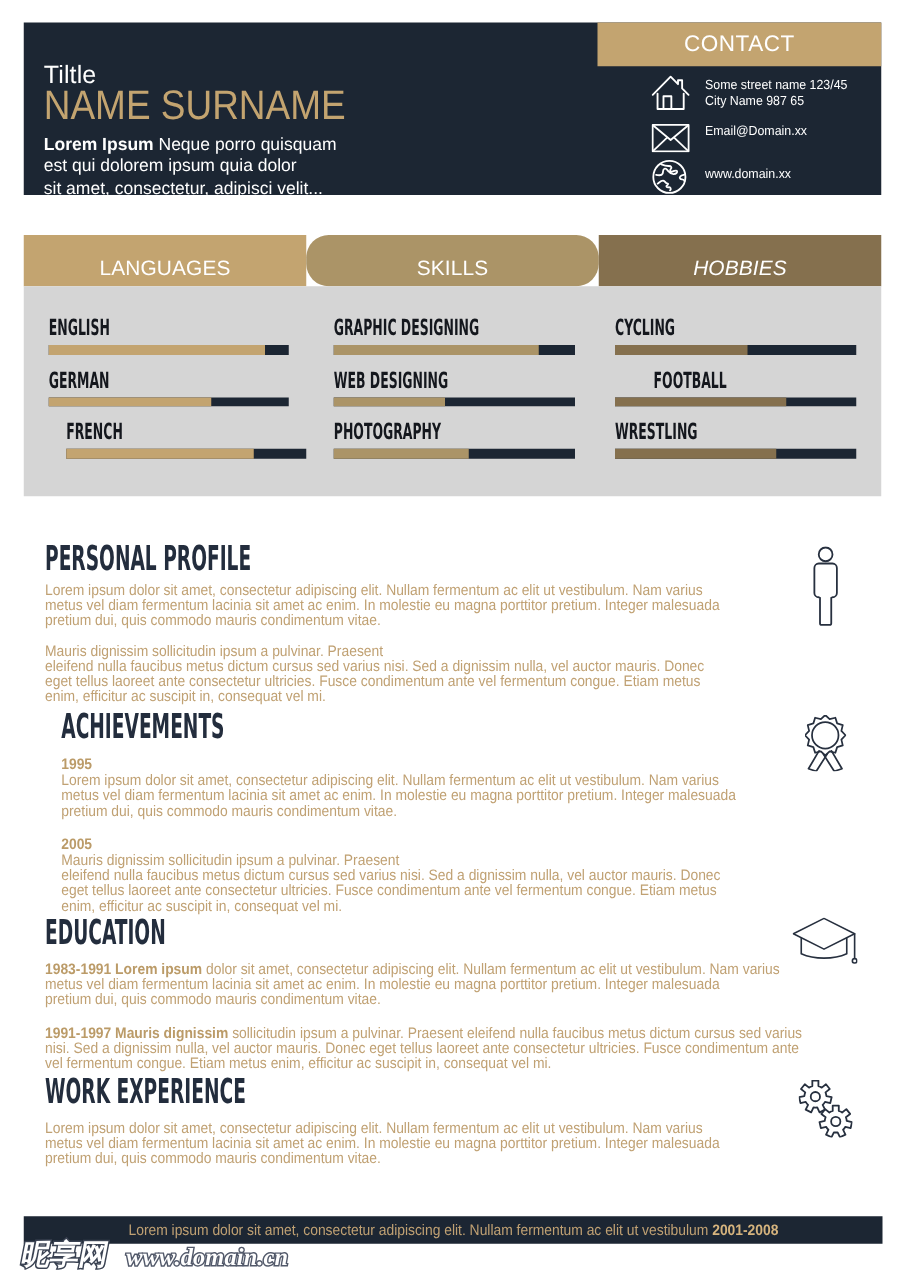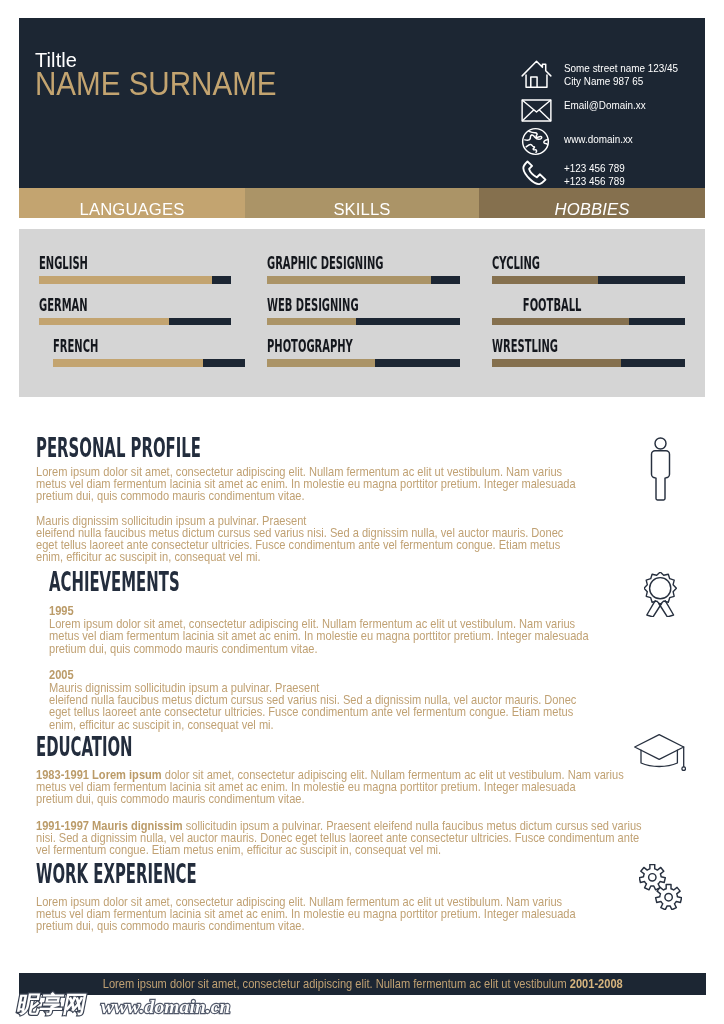--- a/index.html
+++ b/index.html
@@ -1,43 +1,43 @@
 <!DOCTYPE html>
 <html><head>
 <meta charset="utf-8">
 <title>Resume</title>
 <style>
   html,body{margin:0;padding:0;}
   body{width:724px;height:1024px;background:#ffffff;font-family:"Liberation Sans",sans-serif;overflow:hidden;position:relative;}
   .page{position:absolute;left:0;top:0;width:724px;height:1024px;background:#fff;}
 
   
-  .hdr{position:absolute;left:19px;top:18px;width:686px;height:170px;background:#1c2633;}
+  .hdr{position:absolute;left:19px;top:18px;width:686px;height:138px;background:#1c2633;}
   .hdr-left{position:absolute;left:16px;top:32px;}
   .hdr-title{font-size:20px;color:#fff;letter-spacing:.1px;line-height:20px;}
   .hdr-name{font-size:33px;color:#c3a470;letter-spacing:0px;line-height:33px;margin-top:-3px;font-weight:400;
     transform:scaleX(.896);transform-origin:0 50%;white-space:nowrap;}
   .hdr-intro{margin-top:7px;font-size:14px;color:#fff;line-height:17.3px;width:280px;white-space:nowrap;}
   .hdr-intro .b{font-weight:bold;}
 
   .contact-bar{position:absolute;left:478px;top:18px;width:227px;height:35px;background:#c3a470;color:#fff;
     font-size:18px;display:flex;align-items:center;justify-content:center;letter-spacing:.4px;}
 
   .contact{position:absolute;left:478px;top:53px;width:227px;}
   .contact-rows{position:relative;}
   .c-ico{width:34px;height:34px;flex:0 0 34px;display:flex;align-items:center;justify-content:center;}
   .c-ico svg{display:block;}
   .c-txt{color:#fff;font-size:10.6px;line-height:13.2px;padding-left:8px;white-space:nowrap;
     transform:scaleX(.935);transform-origin:0 50%;}
 
   
   .tabs{position:absolute;left:19px;top:188px;width:686px;height:41px;display:flex;}
-  .tab{display:flex;align-items:center;justify-content:center;color:#fff;font-size:16.7px;letter-spacing:.1px;height:30px;padding-top:13px;box-sizing:border-box;}
+  .tab{display:flex;align-items:center;justify-content:center;color:#fff;font-size:16.7px;letter-spacing:.1px;height:41px;padding-top:13px;box-sizing:border-box;}
   .tab.light{background:#c3a470;}
-  .tab.mid{background:#ab9467;}
+  .tab.mid{background:#ab9467;border-radius:18px;}
   .tab.dark{background:#85704e;font-style:italic;}
 
   .grey{position:absolute;left:19px;top:229px;width:686px;height:168px;background:#d5d5d5;}
   .col{position:absolute;top:0;}
   .sk{position:absolute;}
   .sk-lab{font-family:"DejaVu Sans Condensed","DejaVu Sans",sans-serif;font-weight:bold;font-size:17.8px;
     color:#14171d;letter-spacing:0px;line-height:17px;transform:scaleX(.623);transform-origin:0 50%;white-space:nowrap;
     height:17px;}
   .sk-bar{position:relative;height:7.6px;margin-top:5px;background:#1c2633;}
   .sk-fill{position:absolute;left:0;top:0;bottom:0;}
@@ -80,20 +80,25 @@
 </style>
 </head>
 <body>
 
 <div class="page">
 
   <div class="hdr">
     <div class="hdr-left">
       <div class="hdr-title">Tiltle</div>
       <div class="hdr-name">NAME SURNAME</div>
+      <div class="hdr-intro">
+        <div><span class="b">Lorem Ipsum</span><span> Neque porro quisquam</span></div>
+        <div>est qui dolorem ipsum quia dolor</div>
+        <div>sit amet, consectetur, adipisci velit...</div>
+      </div>
     </div>
 
   </div>
 
   <div class="contact">
     <div class="contact-rows">
         <span class="c-ico" style="position: absolute; left: 43px; top: 6px; width: 31px; height: 31px; flex: 0 0 auto;">
           <svg width="31" height="31" viewBox="0 0 32 32" fill="none" stroke="#fff" stroke-width="1.55" stroke-linejoin="round" stroke-linecap="round">
             <path d="M1.2 17.4 L16 2.4 L22.1 8.6 L22.1 5.4 L25.5 5.4 L25.5 12.1 L30.8 17.4"></path>
             <path d="M5.2 16.4 L5.2 29.1 L26.8 29.1 L26.8 16.4"></path>
@@ -131,20 +136,23 @@
             <path d="M7.2 2.8 C5.4 4.5 2.4 7.5 2.6 10.3 C2.9 14.8 7.4 20.0 10.0 22.5 C12.6 25.0 17.1 28.2 20.4 27.9 C23.0 27.6 25.5 24.8 27.2 23.0 L21.1 17.0 L17.7 20.3 C15.6 19.4 13.6 17.9 12.1 16.3 C10.5 14.7 9.6 13.1 9.0 11.0 L12.3 7.6 Z"></path>
           </svg>
         </span>
         <div class="c-txt" style="position: absolute; left: 86px; top: 109px; padding-left: 0px; color: rgb(255, 255, 255); font-size: 10.6px; line-height: 13.2px; white-space: nowrap; transform: scaleX(0.935); transform-origin: 0px 50%;">
           <div>+123 456 789</div>
           <div>+123 456 789</div>
         </div>
       </div>
   </div>
 
+  <div class="contact-bar">
+    <span>CONTACT</span>
+  </div>
 
   <div class="tabs">
       <div class="tab light" style="width: 226px;">
         <span>LANGUAGES</span>
       </div>
       <div class="tab mid" style="width: 234px;">
         <span>SKILLS</span>
       </div>
       <div class="tab dark" style="width: 226px;">
         <span>HOBBIES</span>

